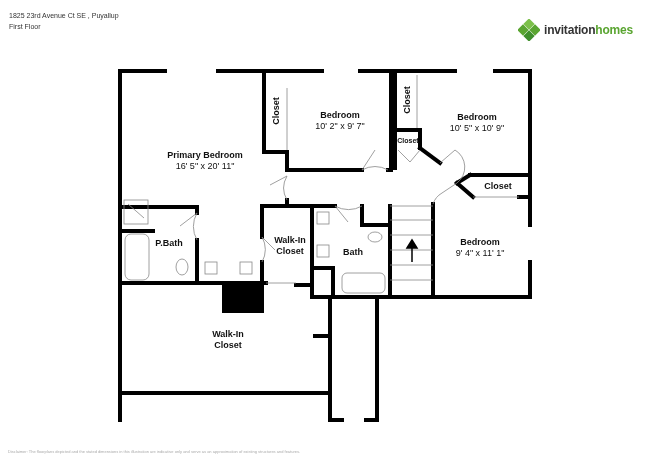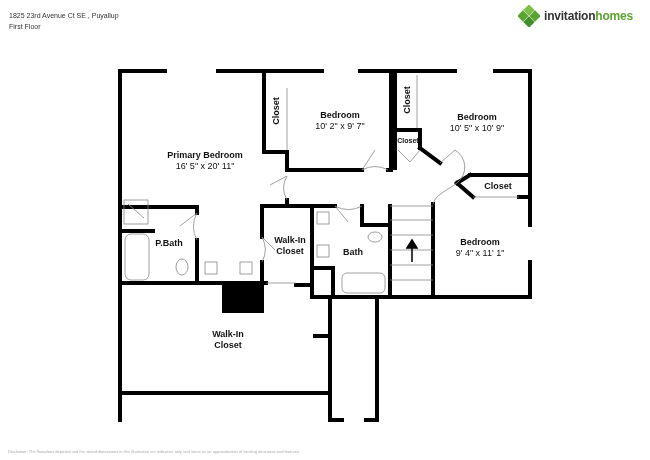--- a/index.html
+++ b/index.html
@@ -1,18 +1,18 @@
 <!DOCTYPE html>
 <html><head>
 <meta charset="utf-8">
 <style>
   html, body { margin:0; padding:0; background:#fff; }
   body { width:650px; height:460px; position:relative; overflow:hidden; font-family:"Liberation Sans", sans-serif; }
   .addr { position:absolute; left:9px; top:10px; font-size:7px; color:#333; line-height:11px; }
-  .logo { position:absolute; left:518px; top:5px; display:flex; align-items:center; }
+  .logo { position:absolute; left:518px; top:19px; display:flex; align-items:center; }
   .logo-text { font-size:12px; color:#333; margin-left:4px; letter-spacing:-0.2px; }
   .logo-text b { font-weight:bold; }
   .logo-text .homes { color:#5aa531; font-weight:bold; }
   .plan { position:absolute; left:0; top:0; }
   .disclaimer { position:absolute; left:8px; top:449px; font-size:4px; color:#aaa; width:400px; line-height:5px; }
   svg text { font-family:"Liberation Sans", sans-serif; }
 </style>
 </head>
 <body>
 

